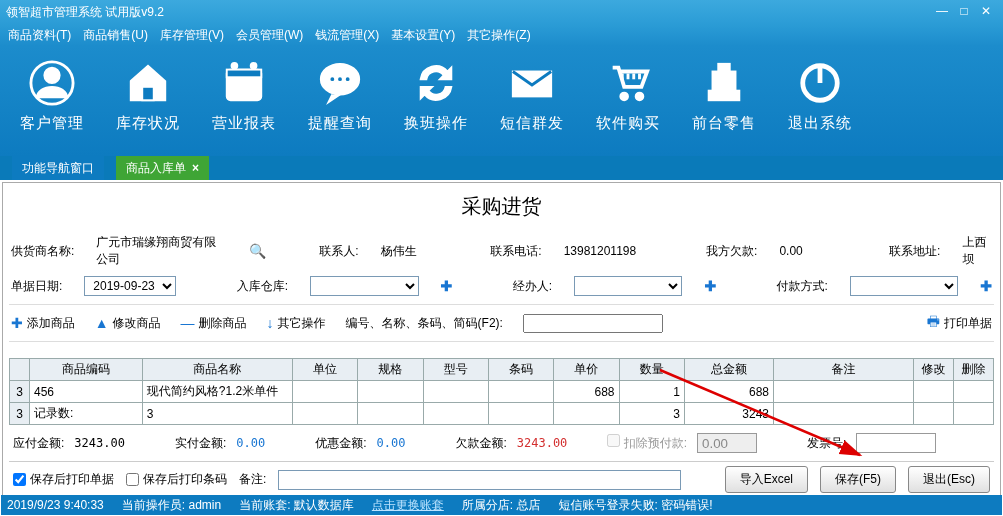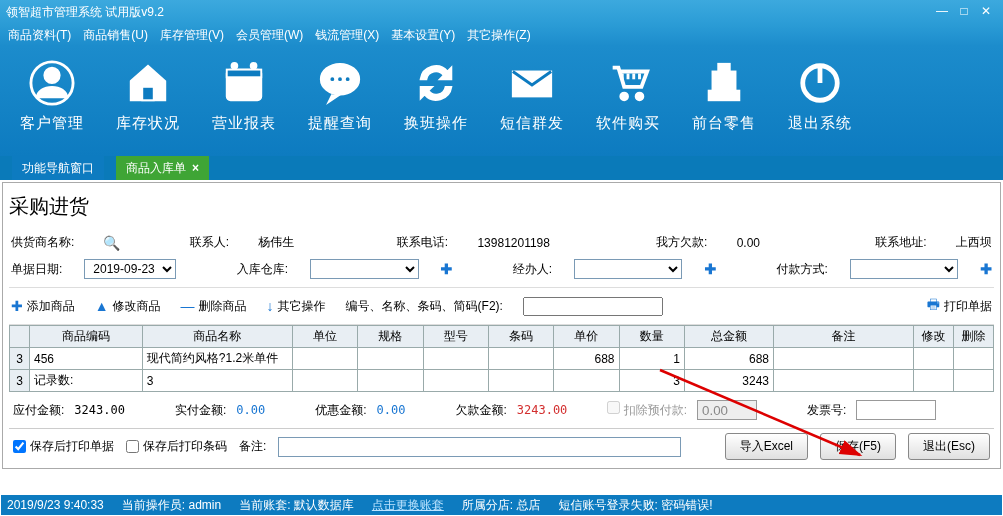--- a/index.html
+++ b/index.html
@@ -16,32 +16,32 @@
 .tbbtn { width: 88px; color: #fff; text-align: center; cursor: pointer; }
 .tbbtn .ico { width: 50px; height: 50px; margin: 0 auto 6px; display: flex; align-items: center; justify-content: center; }
 .tbbtn .ico svg { width: 46px; height: 46px; fill: #fff; stroke: #fff; }
 .tbbtn .lbl { font-size: 15px; letter-spacing: 1px; }
 .tabs { height: 24px; background: #0a7ab9; display: flex; align-items: flex-end; }
 .tab { height: 24px; padding: 0 10px; display: flex; align-items: center; font-size: 12px; color: #fff; cursor: pointer; margin-left: 12px; }
 .tab.inactive { background: #0d7bc0; }
 .tab.active { background: #3fa535; }
 .tab .x { margin-left: 6px; font-weight: bold; }
 .content { border: 1px solid #aaa; margin: 2px; padding: 4px 6px; }
-.pagetitle { text-align: left; font-size: 20px; padding: 6px 0 10px; }
+.pagetitle { text-align: center; font-size: 20px; padding: 6px 0 10px; }
 .row { display: flex; align-items: center; gap: 22px; padding: 4px 2px; flex-wrap: nowrap; justify-content: space-between; }
 .row .lbl { white-space: nowrap; }
 .row input[type=text], .row select { border: 1px solid #7a9ab5; height: 20px; padding: 0 4px; font-size: 12px; background: #fff; }
 .row .plus { color: #1976d2; font-weight: bold; cursor: pointer; font-size: 14px; }
 .sep { flex: 1; }
 .actbar { display: flex; align-items: center; gap: 20px; padding: 6px 2px; border-top: 1px solid #ddd; border-bottom: 1px solid #ddd; margin-top: 4px; }
 .act { cursor: pointer; display: flex; align-items: center; gap: 4px; }
 .act .ico { font-size: 14px; }
 .act.blue .ico { color: #1976d2; }
 .act.minus .ico { color: #1976d2; }
-table.grid { width: 100%; border-collapse: collapse; margin-top: 0; }
+table.grid { width: 100%; border-collapse: collapse; margin-top: 16px; }
 table.grid th, table.grid td { border: 1px solid #9aa; padding: 2px 4px; font-size: 12px; height: 20px; background: #fff; }
 table.grid th { background: #e8eef3; font-weight: normal; text-align: center; }
 table.grid td.num { text-align: right; }
 table.grid td.rowhdr { background: #e8eef3; width: 20px; text-align: center; }
 .amtrow { display: flex; align-items: center; gap: 10px; padding: 8px 4px; }
 .amtrow .lbl { white-space: nowrap; }
 .amtrow .val { font-family: monospace; }
 .amtrow .blue { color: #1976d2; }
 .amtrow .red { color: #d32f2f; }
 .amtrow input[type=text] { border: 1px solid #999; height: 20px; width: 80px; padding: 0 4px; }
@@ -176,20 +176,21 @@
       <span>商品入库单</span>
       <span class="x">×</span>
     </div>
 </div>
 
 <div class="content">
   <div class="pagetitle">采购进货</div>
 
   <div class="row">
     <span class="lbl">供货商名称:</span>
+    <span style="width:160px">广元市瑞缘翔商贸有限公司</span>
     <span class="binoc">🔍</span>
     <span style="width:10px"></span>
     <span class="lbl">联系人:</span>
     <span style="width:60px">杨伟生</span>
     <span style="width:20px"></span>
     <span class="lbl">联系电话:</span>
     <span style="width:100px">13981201198</span>
     <span style="width:20px"></span>
     <span class="lbl">我方欠款:</span>
     <span style="width:60px">0.00</span>

